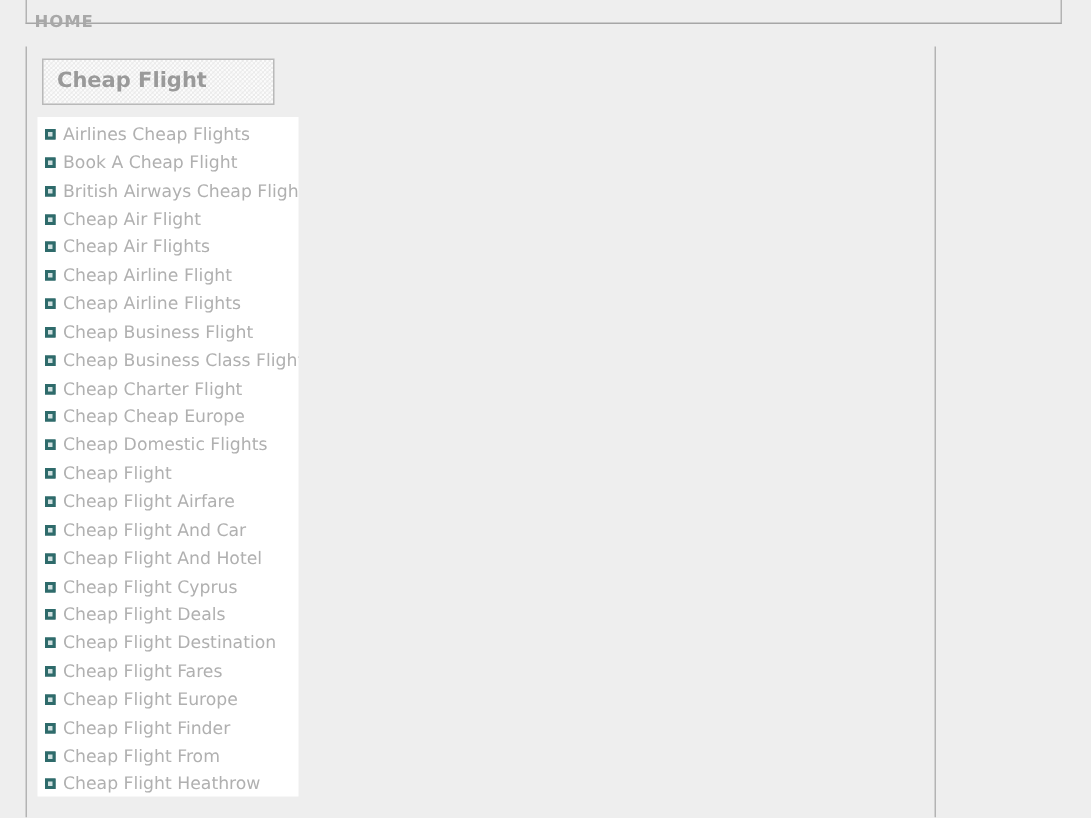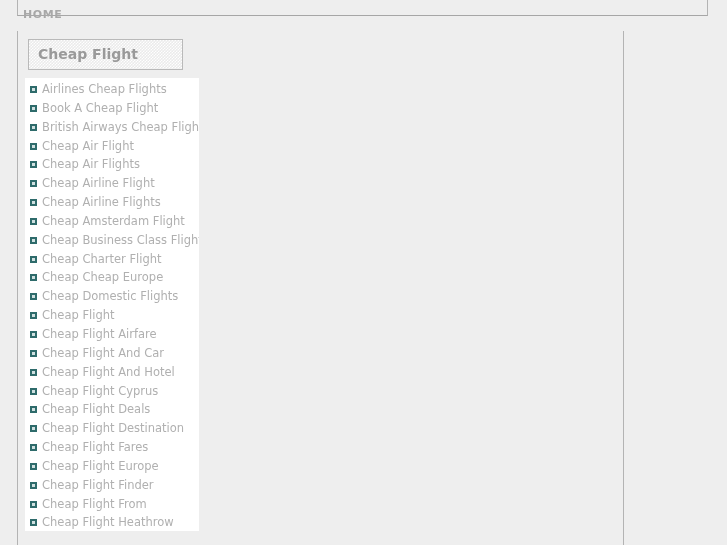--- a/index.html
+++ b/index.html
@@ -143,21 +143,21 @@
   </div>
 
   <ul id="link-list">
       <li class="link-item"><span class="bullet-icon"></span><span class="link-label">Airlines Cheap Flights</span></li>
       <li class="link-item"><span class="bullet-icon"></span><span class="link-label">Book A Cheap Flight</span></li>
       <li class="link-item"><span class="bullet-icon"></span><span class="link-label">British Airways Cheap Flight</span></li>
       <li class="link-item"><span class="bullet-icon"></span><span class="link-label">Cheap Air Flight</span></li>
       <li class="link-item"><span class="bullet-icon"></span><span class="link-label">Cheap Air Flights</span></li>
       <li class="link-item"><span class="bullet-icon"></span><span class="link-label">Cheap Airline Flight</span></li>
       <li class="link-item"><span class="bullet-icon"></span><span class="link-label">Cheap Airline Flights</span></li>
-      <li class="link-item"><span class="bullet-icon"></span><span class="link-label">Cheap Amsterdam Flight</span></li>
+      <li class="link-item"><span class="bullet-icon"></span><span class="link-label">Cheap Business Flight</span></li>
       <li class="link-item"><span class="bullet-icon"></span><span class="link-label">Cheap Business Class Flights</span></li>
       <li class="link-item"><span class="bullet-icon"></span><span class="link-label">Cheap Charter Flight</span></li>
       <li class="link-item"><span class="bullet-icon"></span><span class="link-label">Cheap Cheap Europe</span></li>
       <li class="link-item"><span class="bullet-icon"></span><span class="link-label">Cheap Domestic Flights</span></li>
       <li class="link-item"><span class="bullet-icon"></span><span class="link-label">Cheap Flight</span></li>
       <li class="link-item"><span class="bullet-icon"></span><span class="link-label">Cheap Flight Airfare</span></li>
       <li class="link-item"><span class="bullet-icon"></span><span class="link-label">Cheap Flight And Car</span></li>
       <li class="link-item"><span class="bullet-icon"></span><span class="link-label">Cheap Flight And Hotel</span></li>
       <li class="link-item"><span class="bullet-icon"></span><span class="link-label">Cheap Flight Cyprus</span></li>
       <li class="link-item"><span class="bullet-icon"></span><span class="link-label">Cheap Flight Deals</span></li>

